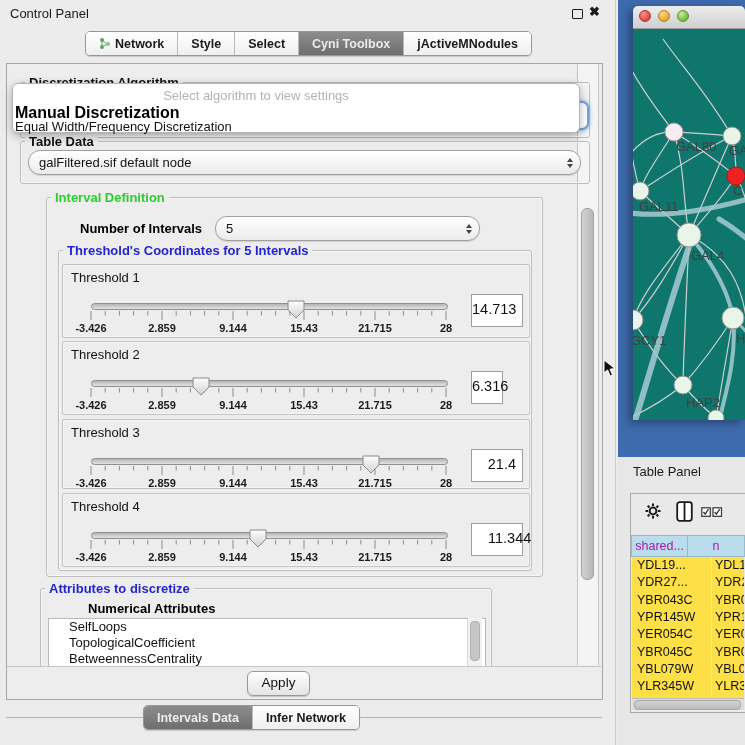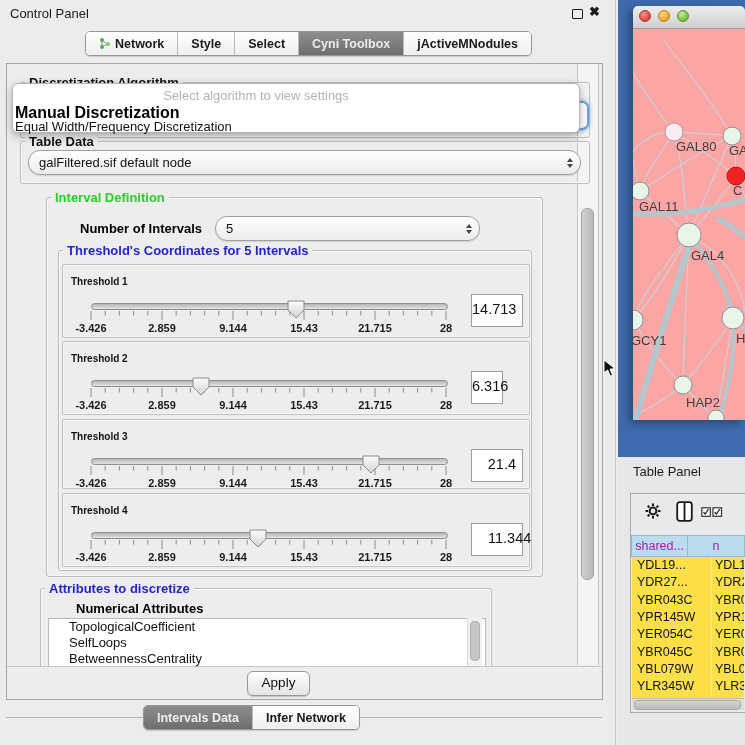--- a/index.html
+++ b/index.html
@@ -38,21 +38,21 @@
          border:2px solid #6fa3dc;box-shadow:0 0 4px rgba(90,150,220,.9);z-index:10;}
   
   .popup{left:12px;top:83px;width:566px;height:48px;background:#fff;border:1px solid #b5b5b5;border-radius:6px;
          box-shadow:0 3px 10px rgba(0,0,0,.3);z-index:50;}
   .popup .hint{position:absolute;top:4px;left:0;right:80px;text-align:center;font-size:13px;color:#b3b3b3;}
   .popup .it1{position:absolute;top:20px;left:2px;font-size:16px;font-weight:bold;color:#000;}
   .popup .it2{position:absolute;top:35px;left:2px;font-size:13px;color:#111;}
   
   .thr-panel{position:absolute;left:62px;width:466px;border:1px solid #c2c2c2;border-radius:2px;
          box-shadow:inset 0 0 0 1px #f5f5f5;background:#ededed;}
-  .thr-title{position:absolute;left:8px;top:11px;font-size:10px;font-weight:bold;}
+  .thr-title{position:absolute;left:8px;top:5px;font-size:13px;font-weight:normal;}
   .thr-track{position:absolute;height:5px;border:1px solid #8f8f8f;border-radius:4px;
          background:linear-gradient(#b5b5b5,#e3e3e3);}
   .thr-box{position:absolute;background:#fff;border:1px solid #9e9e9e;font-size:14.5px;
          text-align:right;padding:6px 6px 0 0;box-sizing:border-box;}
   .tick-label{position:absolute;width:48px;text-align:center;font-size:11px;font-weight:600;color:#1a1a1a;}
   
   .attr-list{left:48px;top:618px;width:436px;height:52px;background:#fff;border:1px solid #b9b9b9;overflow:hidden;}
   .attr-item{font-size:13px;padding:1px 0 1px 20px;line-height:14px;color:#111;}
   .attr-scroll{left:470px;top:621px;width:8px;height:38px;border-radius:4px;background:#c6c6c6;border:1px solid #b0b0b0;}
   .attr-scroll-track{left:467px;top:618px;width:14px;height:52px;border-left:1px solid #d9d9d9;background:#f2f2f2;}
@@ -61,21 +61,21 @@
          background:linear-gradient(#ffffff,#e4e4e4);font-size:13.5px;text-align:center;line-height:22px;
          box-shadow:0 1px 1px rgba(0,0,0,.18);}
   .hline-bottom{left:6px;top:717px;width:596px;height:1px;background:#b3b3b3;}
   
   .blue-bg{left:618px;top:0;width:127px;height:457px;background:#3e6bad;}
   .net-window{left:633px;top:6px;width:112px;height:414px;border-radius:5px 5px 0 0;overflow:hidden;
          box-shadow:-4px 3px 9px rgba(0,0,0,.35);}
   .net-titlebar{position:absolute;left:0;top:0;right:0;height:22px;background:linear-gradient(#ededed,#cfcfcf);
          border-bottom:1px solid #9b9b9b;}
   .tl{position:absolute;top:4px;width:12px;height:12px;border-radius:50%;}
-  .net-canvas{position:absolute;left:0;top:23px;width:112px;height:392px;background:#fca5a5;}
+  .net-canvas{position:absolute;left:0;top:23px;width:112px;height:392px;background:#0f766e;}
   .cursor{left:603px;top:359px;z-index:60;}
   
   .tp-bg{left:618px;top:457px;width:127px;height:288px;background:#e7e7e7;}
   .tp-title{left:633px;top:464px;font-size:13px;color:#1a1a1a;}
   .tp-box{left:630px;top:493px;width:114px;height:218px;border:1px solid #a9a9a9;background:#e9e9e9;}
   .tp-header{position:absolute;display:flex;left:631px;top:535px;width:114px;height:22px;overflow:hidden;}
   .tp-header .hcell{box-sizing:border-box;background:#badcec;border:1px solid #97b9c9;font-size:12.5px;
          text-align:center;line-height:20px;color:#a21caf;}
   .tp-rows{left:632px;top:557px;width:112px;height:141px;background:#fde047;overflow:hidden;}
   .tp-row{position:absolute;left:0;width:112px;height:17px;font-size:12.5px;color:#111;}
@@ -324,24 +324,24 @@
         <svg style="position:absolute;left:185.84751479666517px;top:35px;" width="18" height="19" viewBox="0 0 18 19">
           <path d="M1 1 H17 V10 L9 18 L1 10 Z" fill="url(#hgrad)" stroke="#8a8a8a" stroke-width="1"></path>
         </svg>
         <div class="thr-box" style="left:408px;top:29px;width:52px;height:33px;padding-left:16px;">11.344</div>
       </div>
     </div>
 
   <div class="abs groupbox" style="left:40px;top:588px;width:450px;height:84px;">
     <span class="gb-title blue">Attributes to discretize</span>
   </div>
-  <div class="abs lbl" style="left:48px;top:601px;padding-left:28px;">Numerical Attributes</div>
+  <div class="abs lbl" style="left:60px;top:601px;padding-left:28px;">Numerical Attributes</div>
   <div class="abs attr-list" id="attrList">
+      <div class="attr-item">SelfLoops</div>
       <div class="attr-item">TopologicalCoefficient</div>
-      <div class="attr-item">SelfLoops</div>
       <div class="attr-item">BetweennessCentrality</div>
     </div>
   <div class="abs attr-scroll-track"></div>
   <div class="abs attr-scroll"></div>
 
   <div class="abs bottom-strip">
     <div class="apply-btn">Apply</div>
   </div>
   <div class="abs hline-bottom"></div>
 

